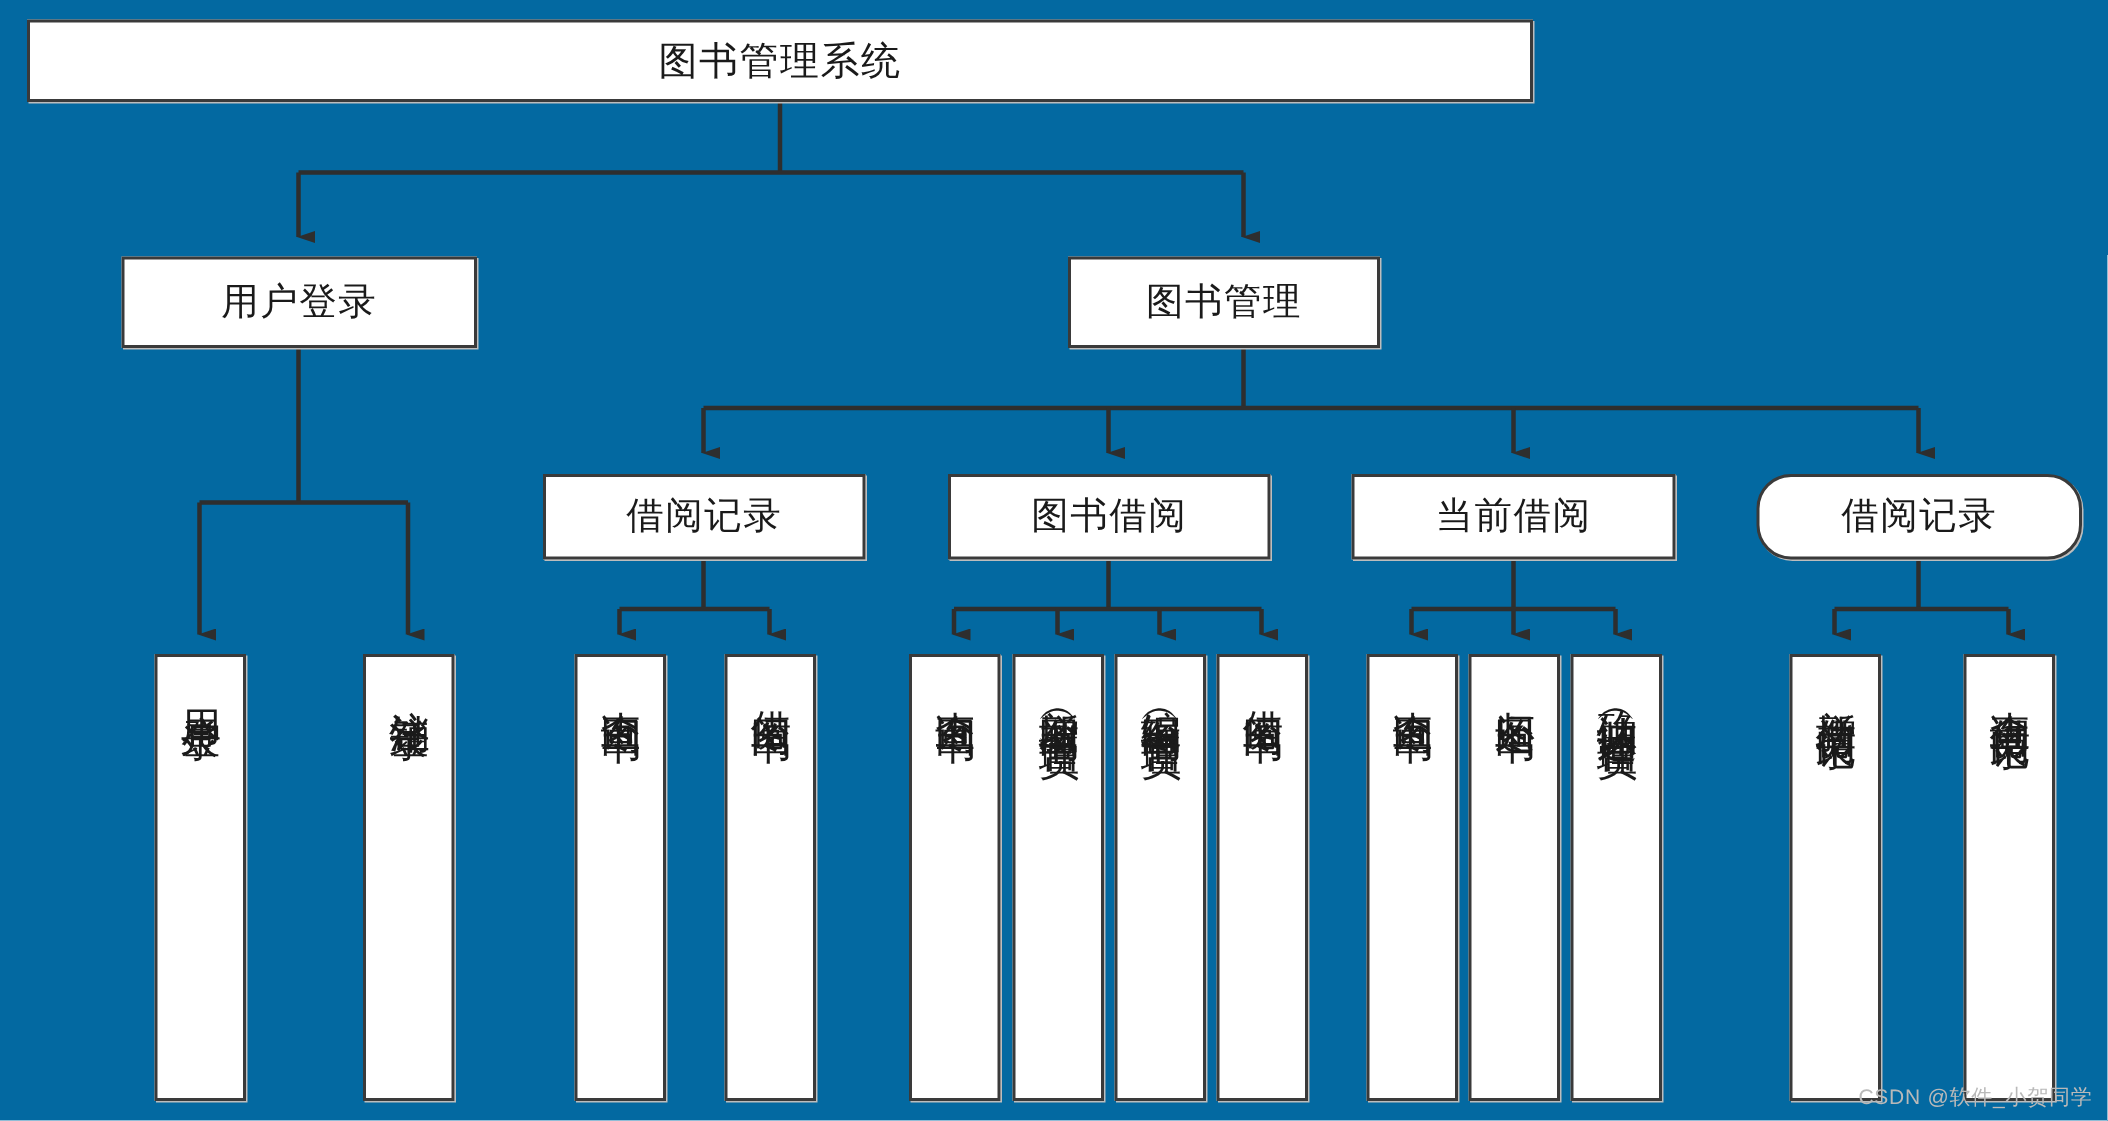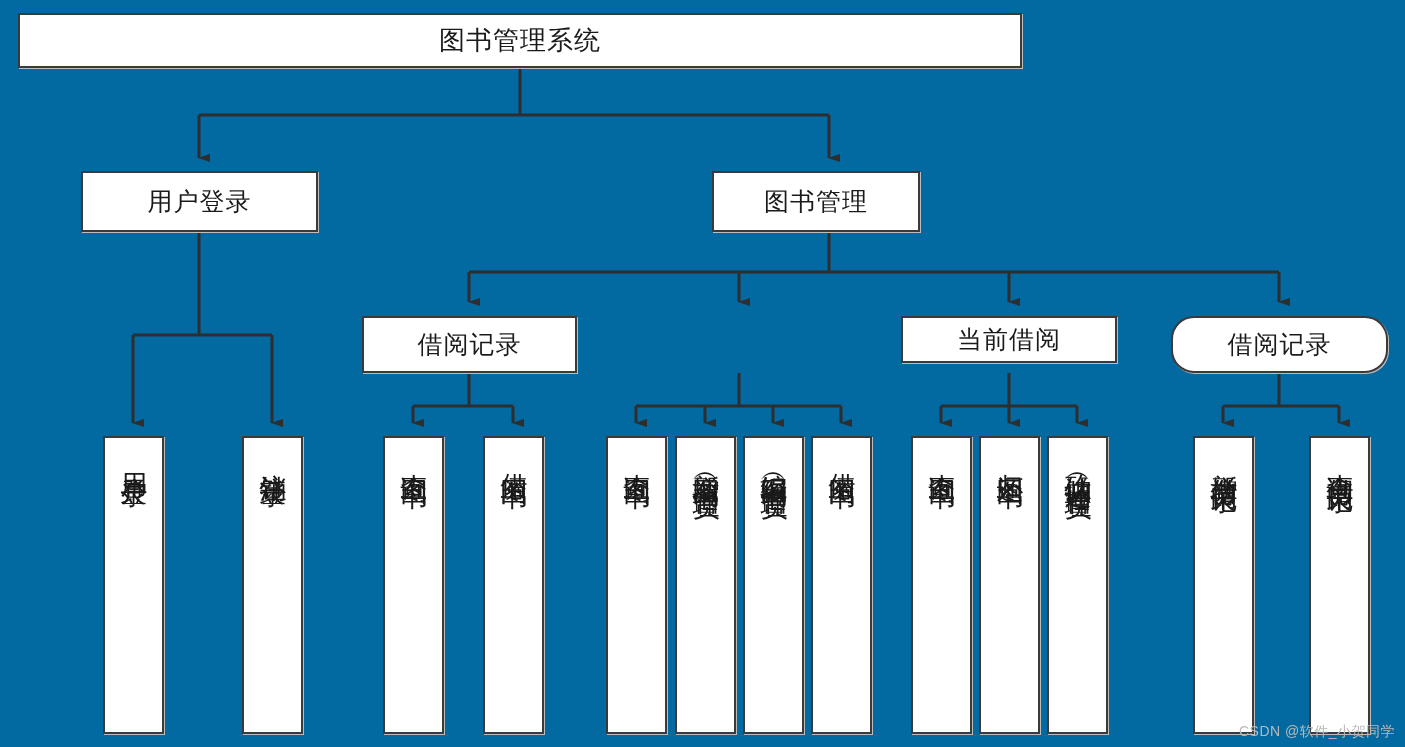--- a/index.html
+++ b/index.html
@@ -131,21 +131,24 @@
   <div class="node horiz" style="left:81px; top:171px; width:237px; height:61px;">
     <span class="lbl">用户登录</span>
   </div>
   <div class="node horiz" style="left:712px; top:171px; width:208px; height:61px;">
     <span class="lbl">图书管理</span>
   </div>
 
   <div class="node horiz" style="left:362px; top:316px; width:215px; height:57px;">
     <span class="lbl">借阅记录</span>
   </div>
-  <div class="node horiz" style="left:901px; top:316px; width:216px; height:47px;">
+  <div class="node horiz" style="left:632px; top:316px; width:215px; height:57px;">
+    <span class="lbl">图书借阅</span>
+  </div>
+  <div class="node horiz" style="left:901px; top:316px; width:216px; height:57px;">
     <span class="lbl">当前借阅</span>
   </div>
   <div class="node horiz" style="left:1171px; top:316px; width:217px; height:57px;border-radius:23px;">
     <span class="lbl">借阅记录</span>
   </div>
 
   <div class="node vert" style="left:103px; top:436px; width:61px; height:298px;">
     <span class="lbl">用户登录</span>
   </div>
   <div class="node vert" style="left:242px; top:436px; width:61px; height:298px;">

